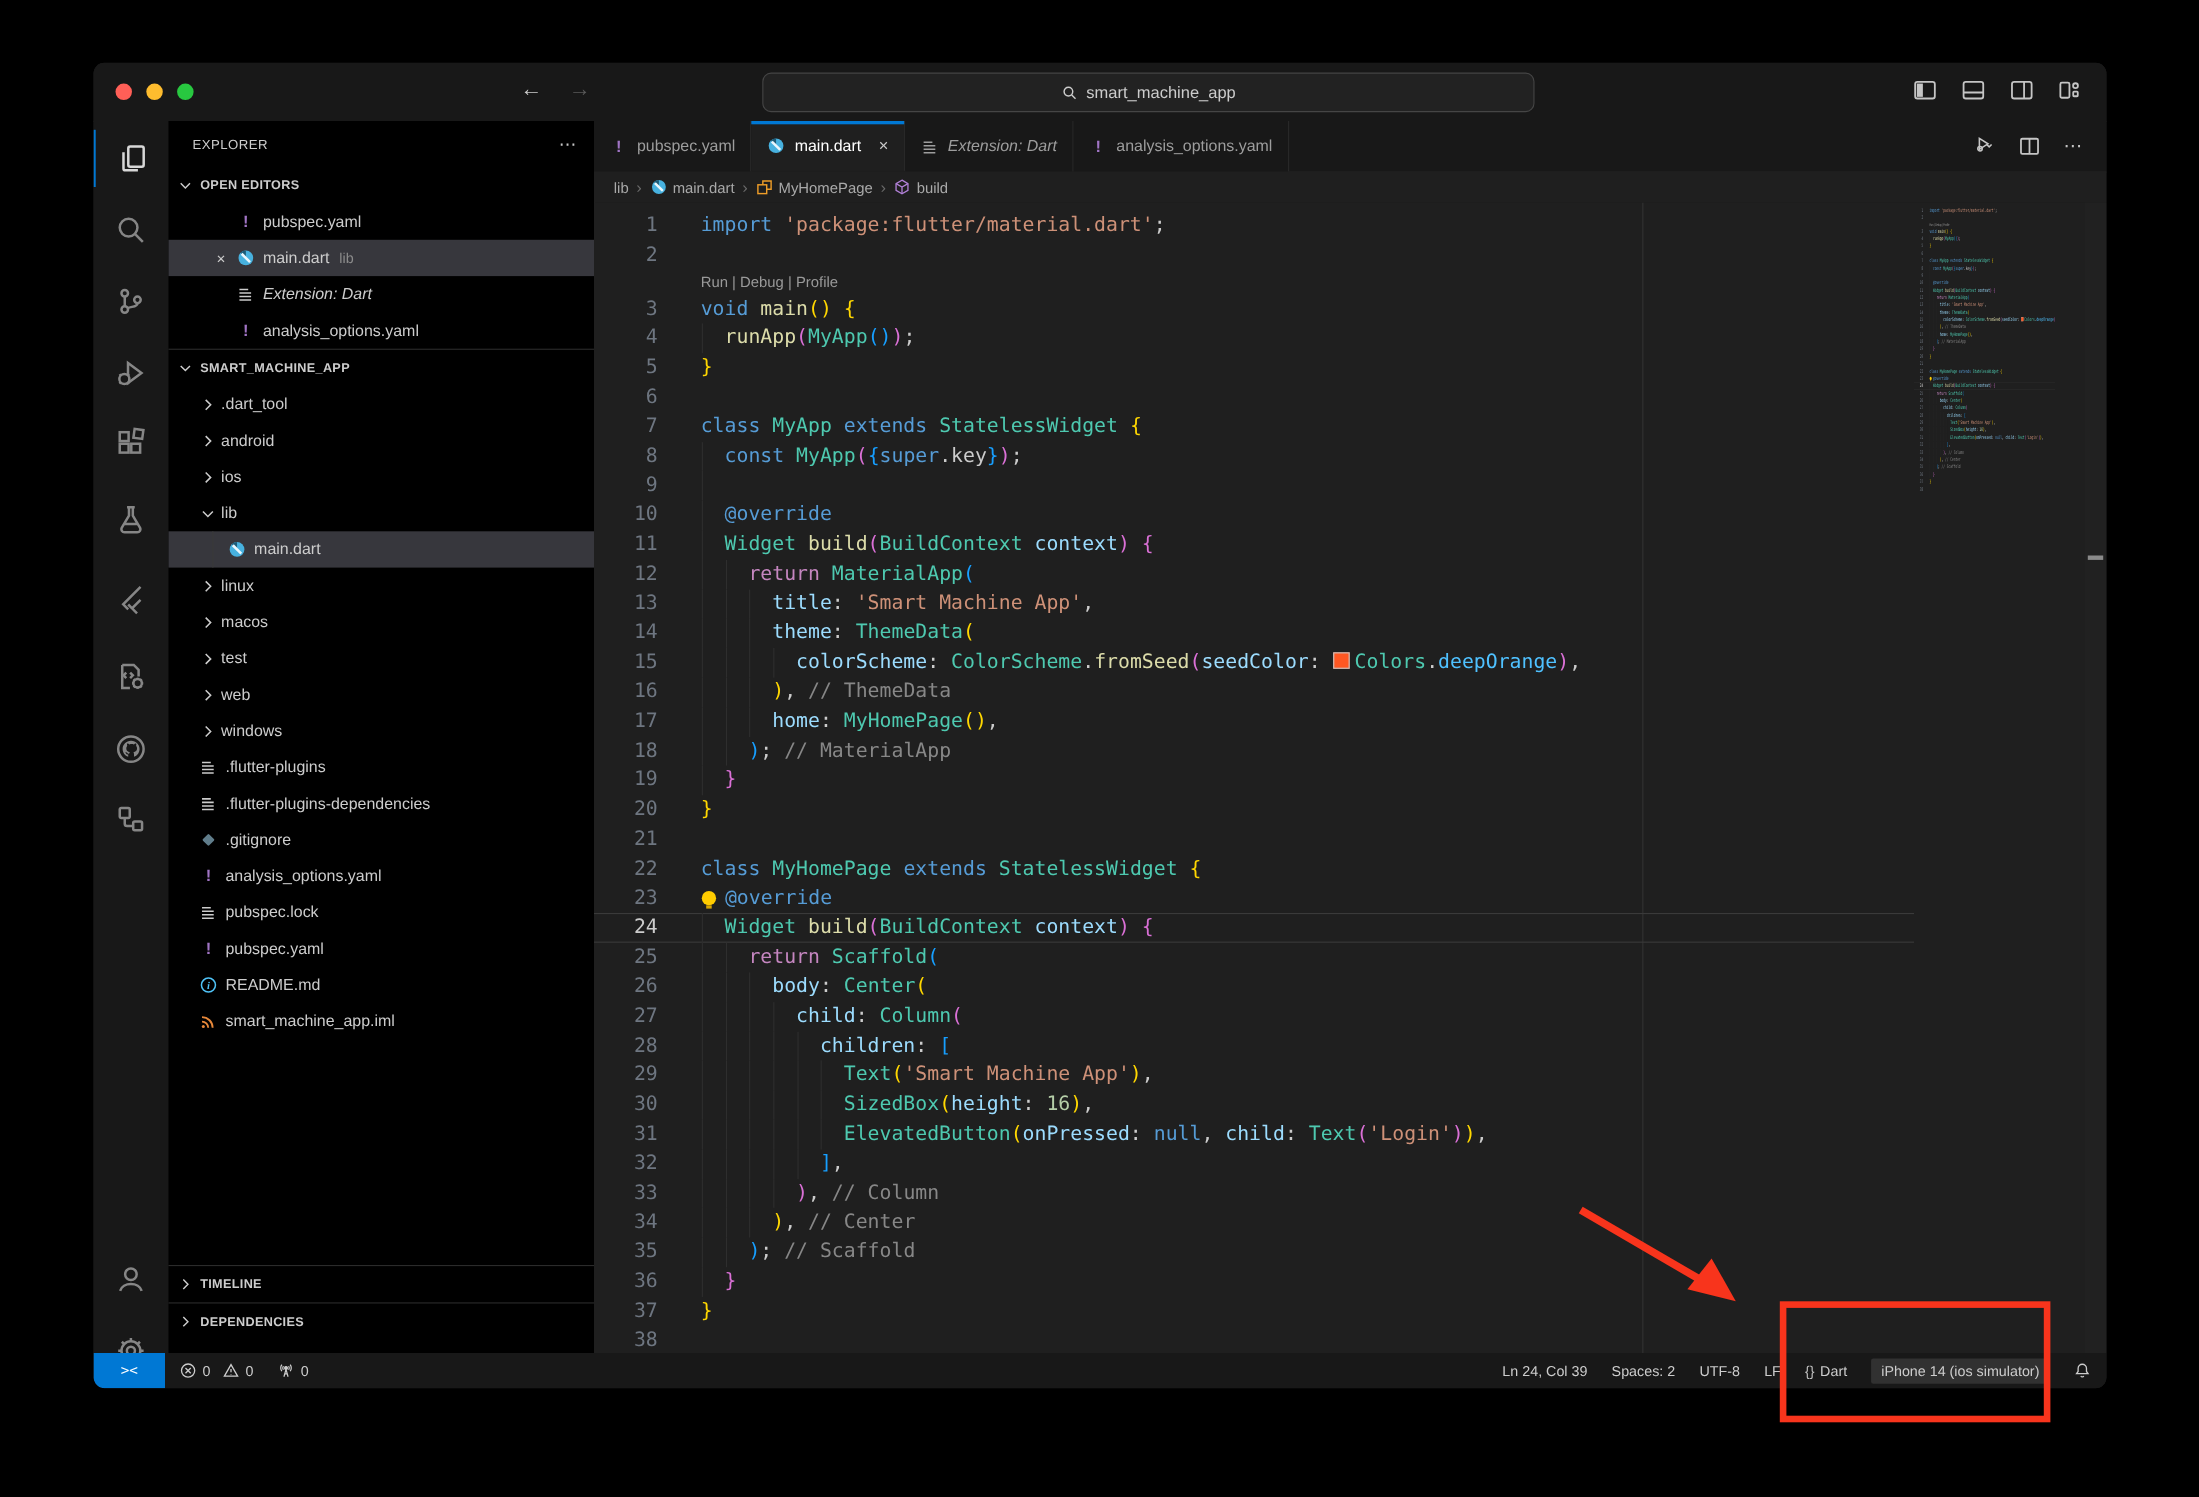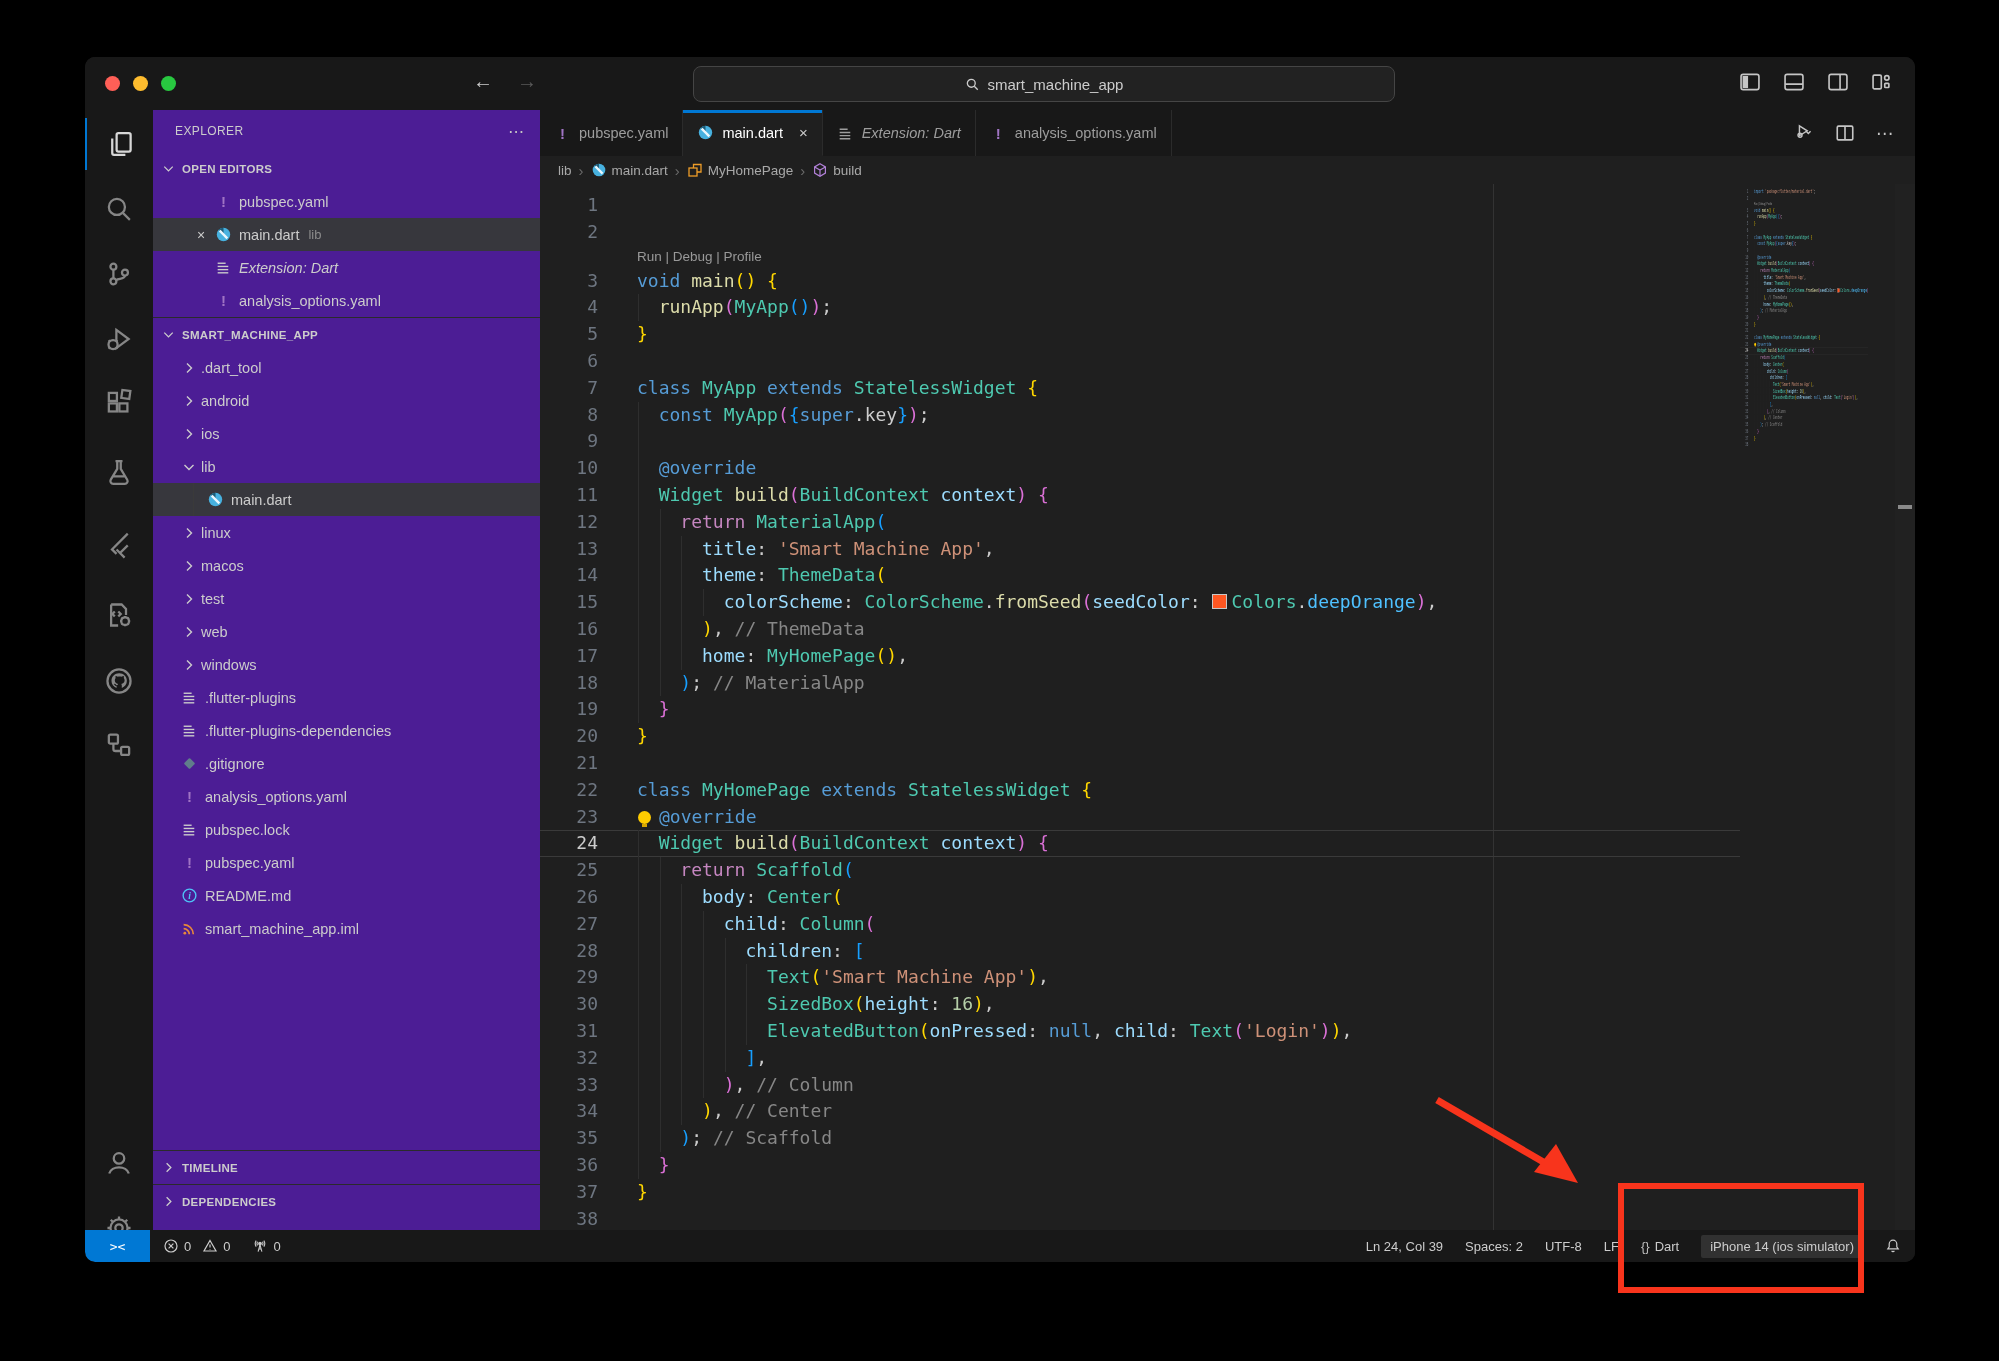--- a/index.html
+++ b/index.html
@@ -19,21 +19,21 @@
   .layout-icons{position:absolute;right:22px;top:14px;display:flex;gap:22px;color:#c5c5c5;}
   .layout-icons svg{width:22px;height:22px;}
   
   .activitybar{position:absolute;left:0;top:53px;width:68px;bottom:32px;background:#181818;border-right:1px solid #2b2b2b;}
   .ab-item{position:absolute;left:0;width:68px;height:52px;display:flex;align-items:center;justify-content:center;color:#868686;}
   .ab-item.active{color:#d7d7d7;border-left:2px solid #0078d4;}
   .ab-item svg{width:28px;height:28px;}
   .badge{position:absolute;right:12px;bottom:2px;min-width:17px;height:17px;border-radius:9px;background:#0078d4;
          color:#fff;font-size:10px;display:flex;align-items:center;justify-content:center;font-weight:bold;}
   
-  .sidebar{position:absolute;left:68px;top:53px;width:387px;bottom:32px;background:#4c1d95;border-right:1px solid #2b2b2b;overflow:hidden;}
+  .sidebar{position:absolute;left:68px;top:53px;width:387px;bottom:32px;background:#000000;border-right:1px solid #2b2b2b;overflow:hidden;}
   .sb-header{height:42px;display:flex;align-items:center;padding:0 14px 0 22px;font-size:12px;color:#cccccc;letter-spacing:.4px;}
   .sb-header .dots{margin-left:auto;color:#c5c5c5;font-size:16px;letter-spacing:2px;}
   .row{height:33px;display:flex;align-items:center;font-size:14.5px;color:#cccccc;position:relative;white-space:nowrap;}
   .row.selected{background:#37373d;}
   .row .chev{width:16px;height:16px;color:#cccccc;flex:0 0 auto;margin-right:4px;}
   .row .ficon{width:17px;flex:0 0 auto;margin-right:7px;text-align:center;font-weight:bold;}
   .row .desc{color:#8c8c8c;font-size:13px;margin-left:9px;}
   .row .closex{width:16px;color:#cccccc;font-size:14px;margin-right:6px;text-align:center;}
   .sec-head{height:33px;display:flex;align-items:center;font-size:11.5px;font-weight:bold;color:#cccccc;letter-spacing:.3px;}
   .sec-head .chev{width:15px;height:15px;margin:0 6px 0 8px;}
@@ -586,20 +586,21 @@
         </span>
       </div>
 
     <div class="code-area" id="code-area">
       <div class="ruler"></div>
       <div id="code-lines">
           <div class="current-line" style="top:646.4px"></div>
           <div class="codelens" style="top:61.599999999999994px">Run | Debug | Profile</div>
           <div class="line-row" style="top:8px">
             <span class="ln">1</span>
+            <span class="lc"><span class="tk-kw">import </span><span class="tk-str">'package:flutter/material.dart'</span><span class="tk-fg">;</span></span>
           </div>
           <div class="line-row" style="top:34.8px">
             <span class="ln">2</span>
             <span class="lc"></span>
           </div>
           <div class="line-row" style="top:83.6px">
             <span class="ln">3</span>
             <span class="lc"><span class="tk-kw">void </span><span class="tk-fn">main</span><span class="tk-b1">()</span><span class="tk-fg"> </span><span class="tk-b1">{</span></span>
           </div>
           <div class="line-row" style="top:110.4px">

